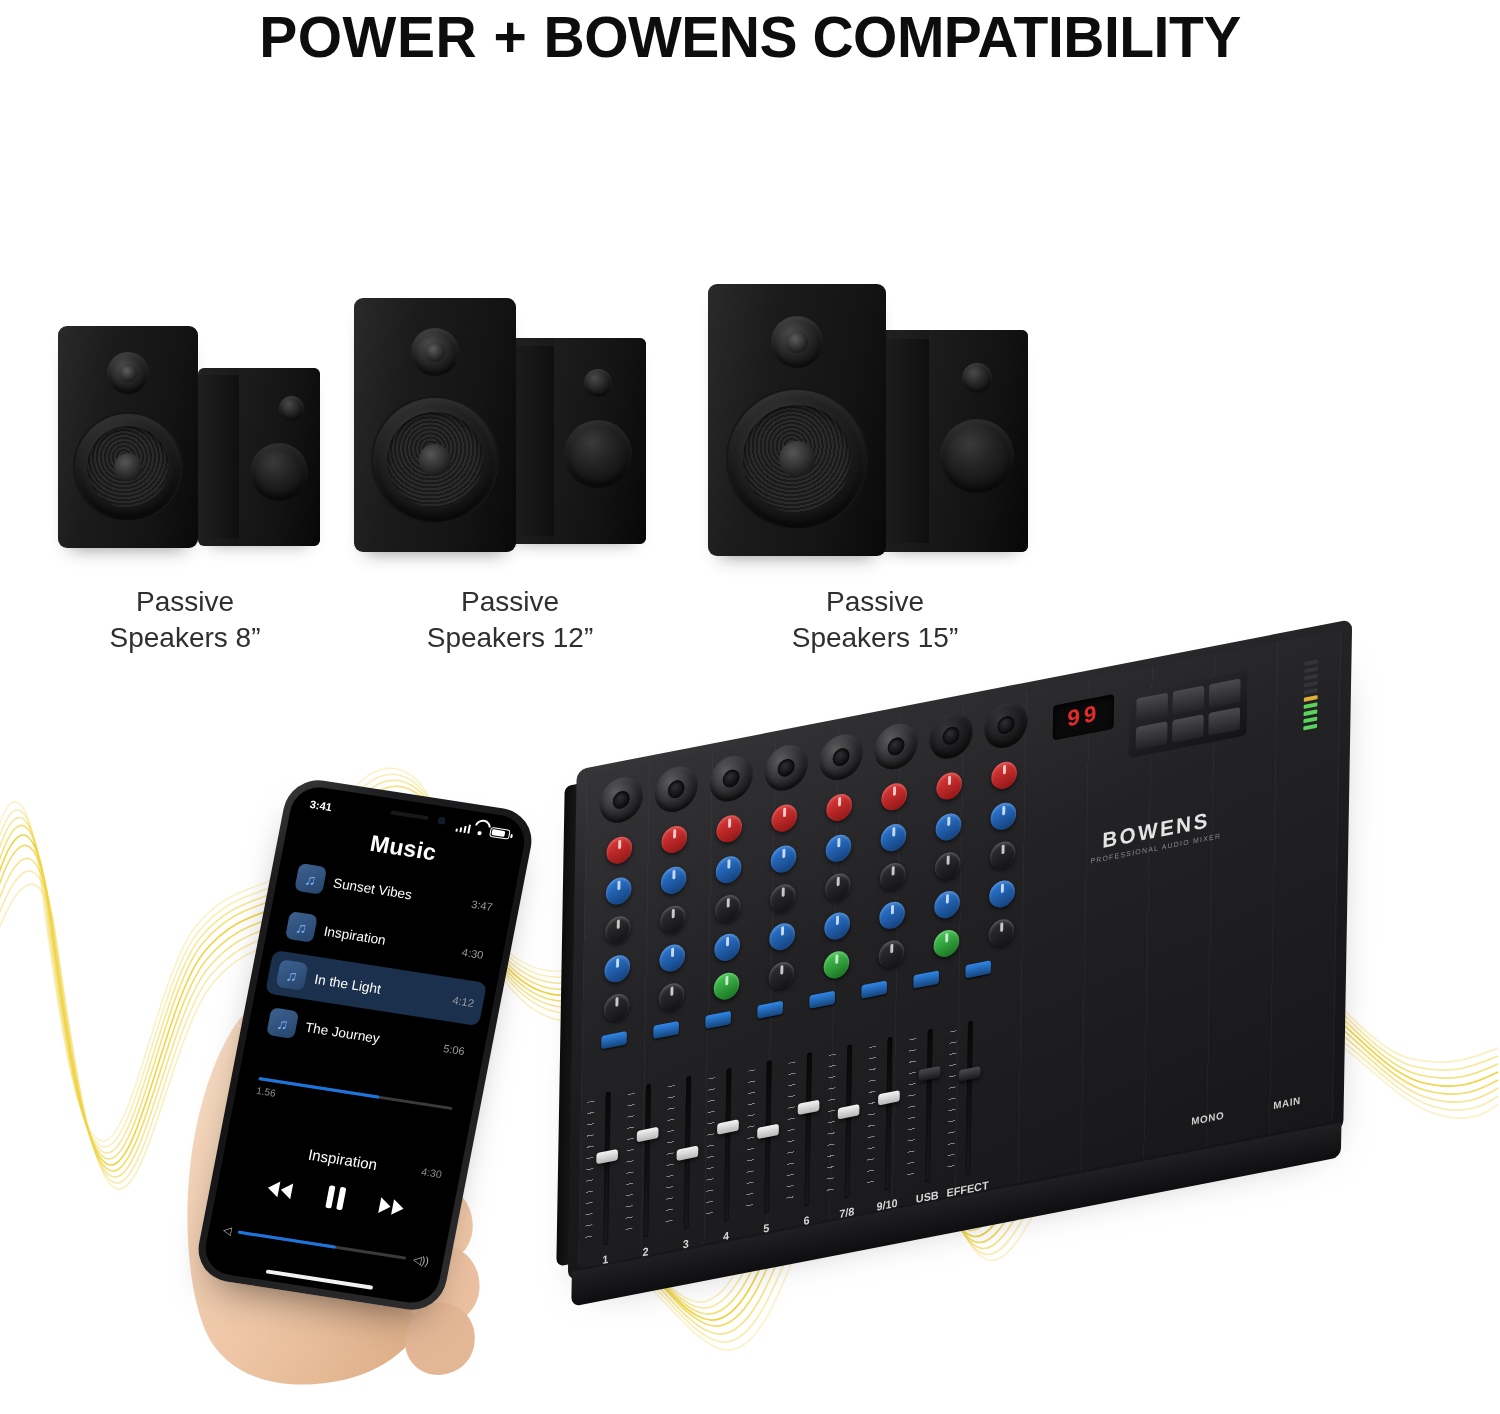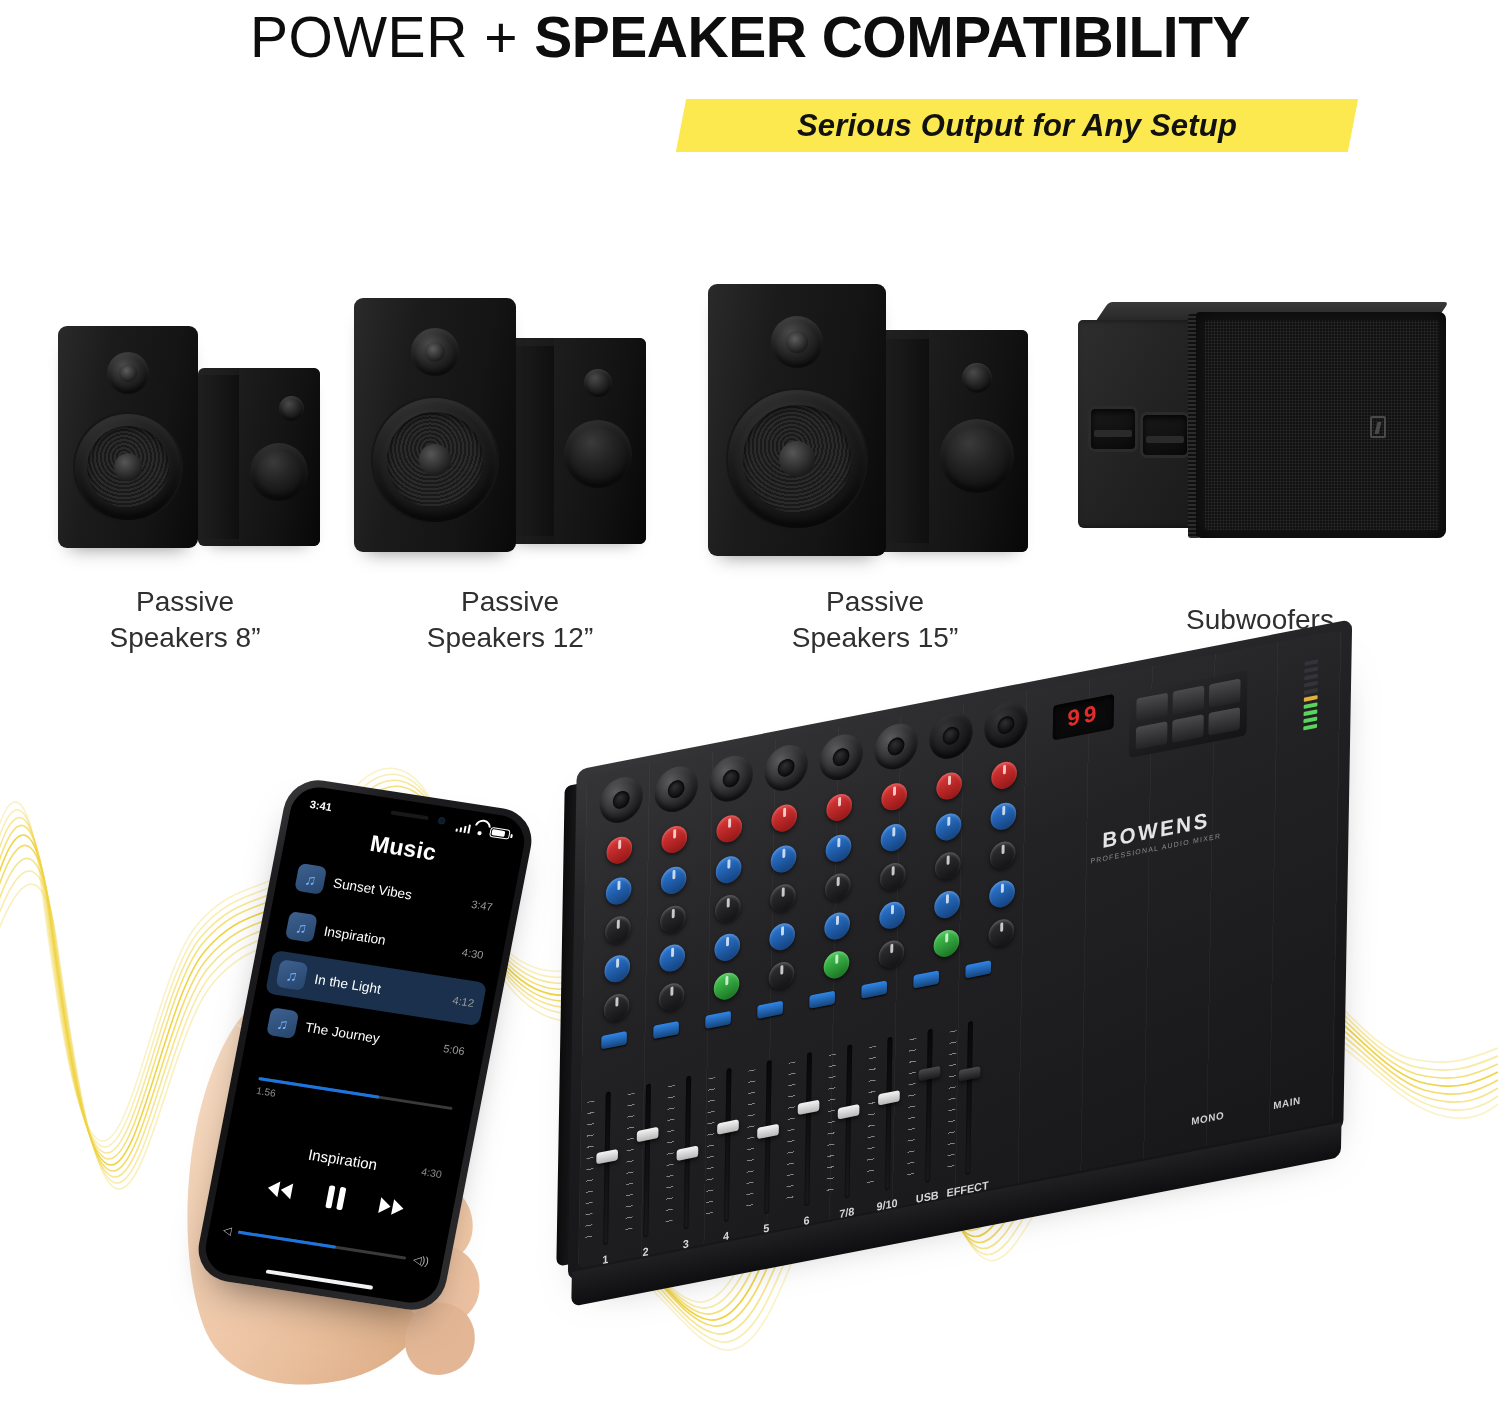--- a/index.html
+++ b/index.html
@@ -14,21 +14,21 @@
 
   
   .headline {
     position: absolute; top: 2px; left: 0; width: 1500px;
     text-align: center;
     font-size: 57px; line-height: 70px;
     letter-spacing: -0.5px;
     color: #0d0d0d;
     white-space: nowrap;
   }
-  .headline .light { font-weight: 400; letter-spacing: 0.5px; text-align: center; }
+  .headline .light { font-weight: 700; letter-spacing: 0.5px; text-align: center; }
   .headline .bold  { font-weight: 700; letter-spacing: -0.5px; }
 
   .banner-wrap {
     position: absolute; top: 99px; left: 681px;
     width: 672px; height: 53px;
   }
   .banner-shape {
     position: absolute; inset: 0;
     background: #fbe94f;
     transform: skewX(-11deg);
@@ -418,27 +418,23 @@
   .meterstrip i { height:4px; background:#33333a; border-radius:1px; display:block; }
   .meterstrip i.on { background:#5ad45a; }
   .meterstrip i.hot { background:#e0b13a; }
 </style>
 </head>
 <body>
 
 <div class="page">
 
   <h1 class="headline">
-    <span class="light">POWER + </span><span class="bold">SPEAKER COMPATIBILITY</span>
+    <span class="light">POWER + </span><span class="bold">BOWENS COMPATIBILITY</span>
   </h1>
 
-  <div class="banner-wrap">
-    <div class="banner-shape"></div>
-    <div class="banner-text">Serious Output for Any Setup</div>
-  </div>
 
 
   <div class="product-row">
 
     <div class="product p1">
       <div class="prod-art">
         <div class="spk-side" style="left:178px; top:88px; width:122px; height:178px;">
           <div class="cab"></div>
           <div class="face"></div>
           <div class="tweeter" style="position:absolute;left:66%;top:16%;width:25px;height:25px;
@@ -495,37 +491,20 @@
         </div>
         <div class="spk" style="left:28px; top:4px; width:178px; height:272px;">
           <div class="tweeter" style="top:32px; width:52px; height:52px;"></div>
           <div class="woofer" style="top:106px; width:138px; height:138px;"></div>
         </div>
       </div>
       <div class="prod-label">Passive
 Speakers 15”</div>
     </div>
 
-    <div class="product p4">
-      <div class="prod-art">
-        <div class="sub-wrap">
-          <div class="sub-top"></div>
-          <div class="sub-left">
-            <div class="sub-handle" style="left:10px; top:86px;"></div>
-            <div class="sub-handle" style="left:62px; top:92px;"></div>
-          </div>
-          <div class="sub-edge"></div>
-          <div class="sub-face">
-            <div class="sub-grille"></div>
-            <div class="sub-badge"></div>
-          </div>
-        </div>
-      </div>
-      <div class="prod-label" style="margin-top:22px;">Subwoofers</div>
-    </div>
   </div>
 
   <div class="bottom">
 
     <svg class="wave-left" width="620" height="470" viewBox="0 0 620 470" fill="none">
       <g stroke="#EFD13A" stroke-width="1.6" fill="none" opacity="0.95">
         <path d="M0 180 C 25 70, 48 62, 62 150 C 76 252, 96 420, 126 420 C 156 420, 182 250, 220 206 C 266 152, 300 182, 340 120 C 372 70, 398 36, 430 54 C 468 74, 486 182, 520 220 C 556 260, 592 254, 620 238"></path>
         <path d="M0 190 C 26 82, 50 72, 64 158 C 78 258, 98 426, 128 426 C 158 426, 184 258, 222 214 C 268 160, 302 190, 342 128 C 374 78, 400 44, 432 62 C 470 82, 488 188, 522 226 C 558 266, 594 260, 620 244" opacity="0.8"></path>
         <path d="M0 170 C 24 60, 46 52, 60 142 C 74 246, 94 414, 124 414 C 154 414, 180 242, 218 198 C 264 144, 298 174, 338 112 C 370 62, 396 28, 428 46 C 466 66, 484 176, 518 214 C 554 254, 590 248, 620 232" opacity="0.7"></path>
         <path d="M0 200 C 28 96, 52 86, 66 168 C 80 264, 100 432, 130 432 C 160 432, 186 266, 224 222 C 270 168, 304 198, 344 136 C 376 86, 402 52, 434 70 C 472 90, 490 194, 524 232 C 560 272, 596 266, 620 250" opacity="0.6"></path>

